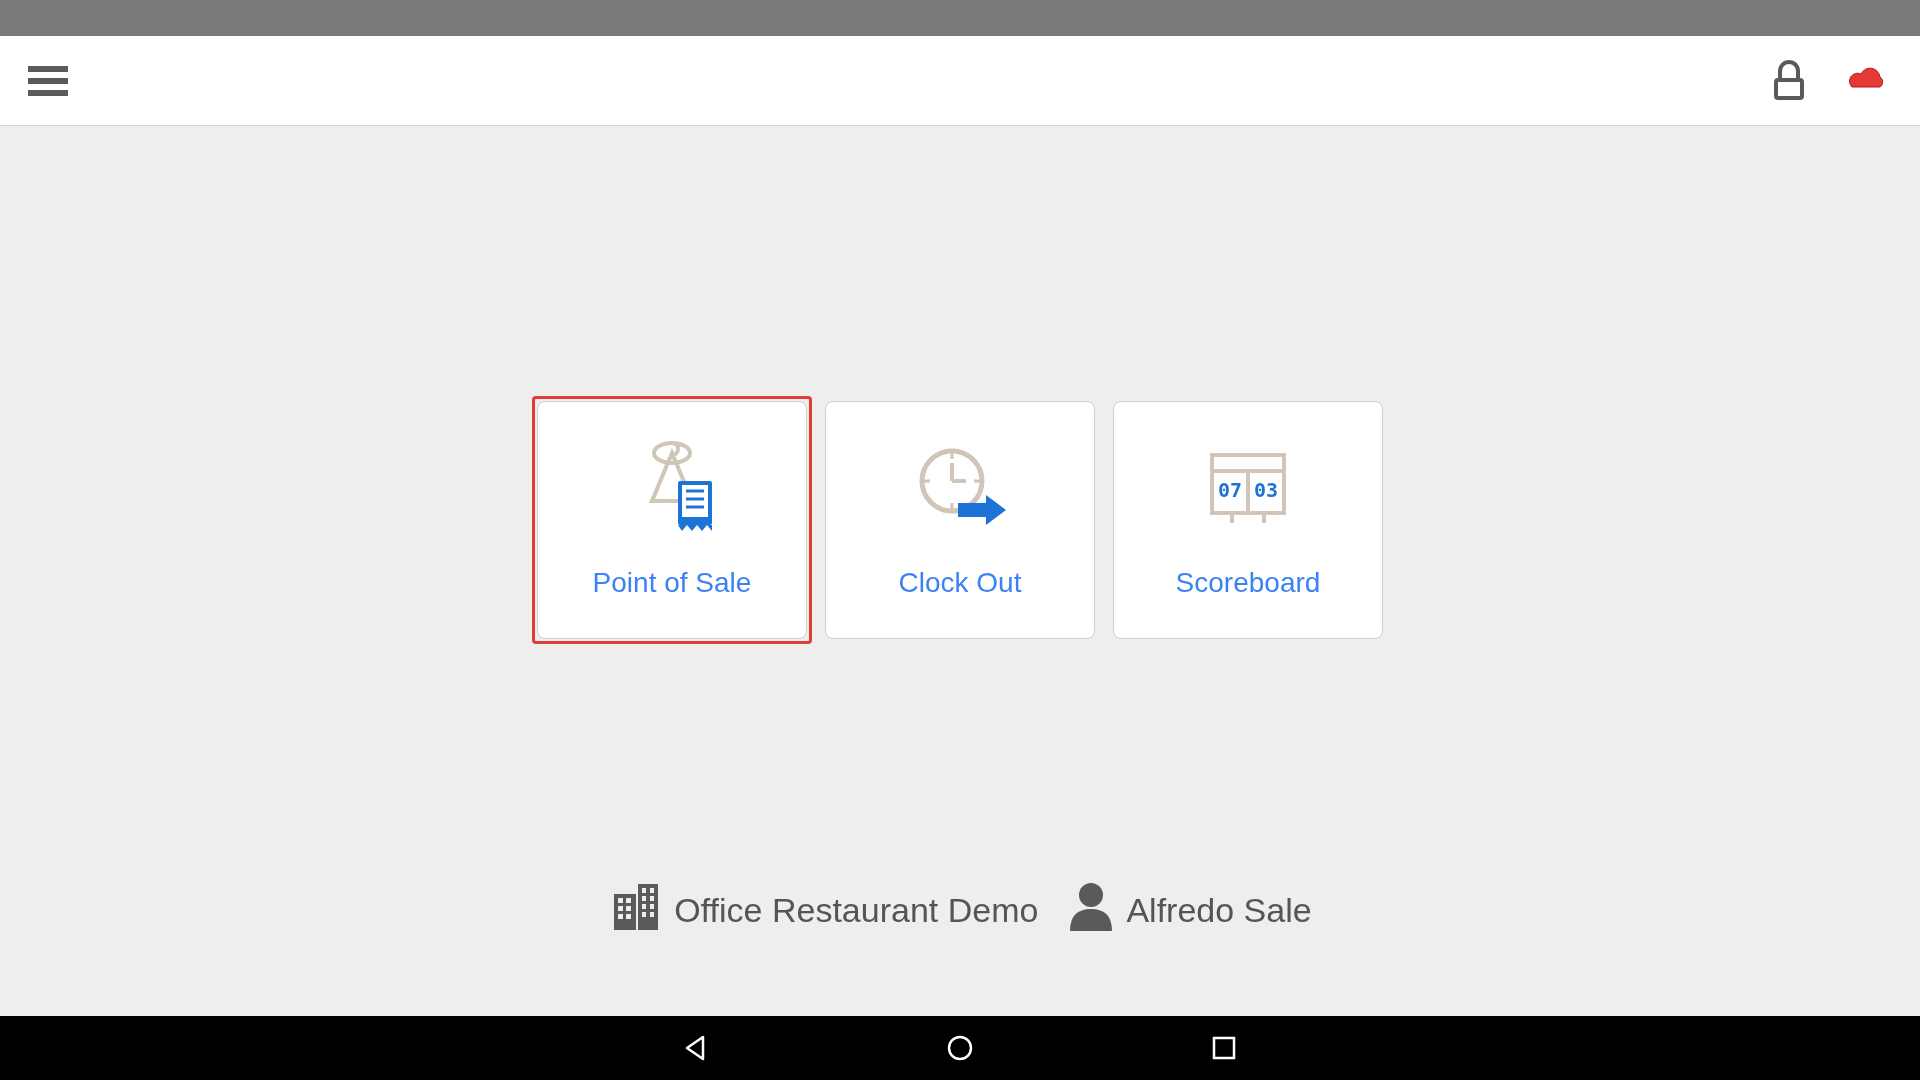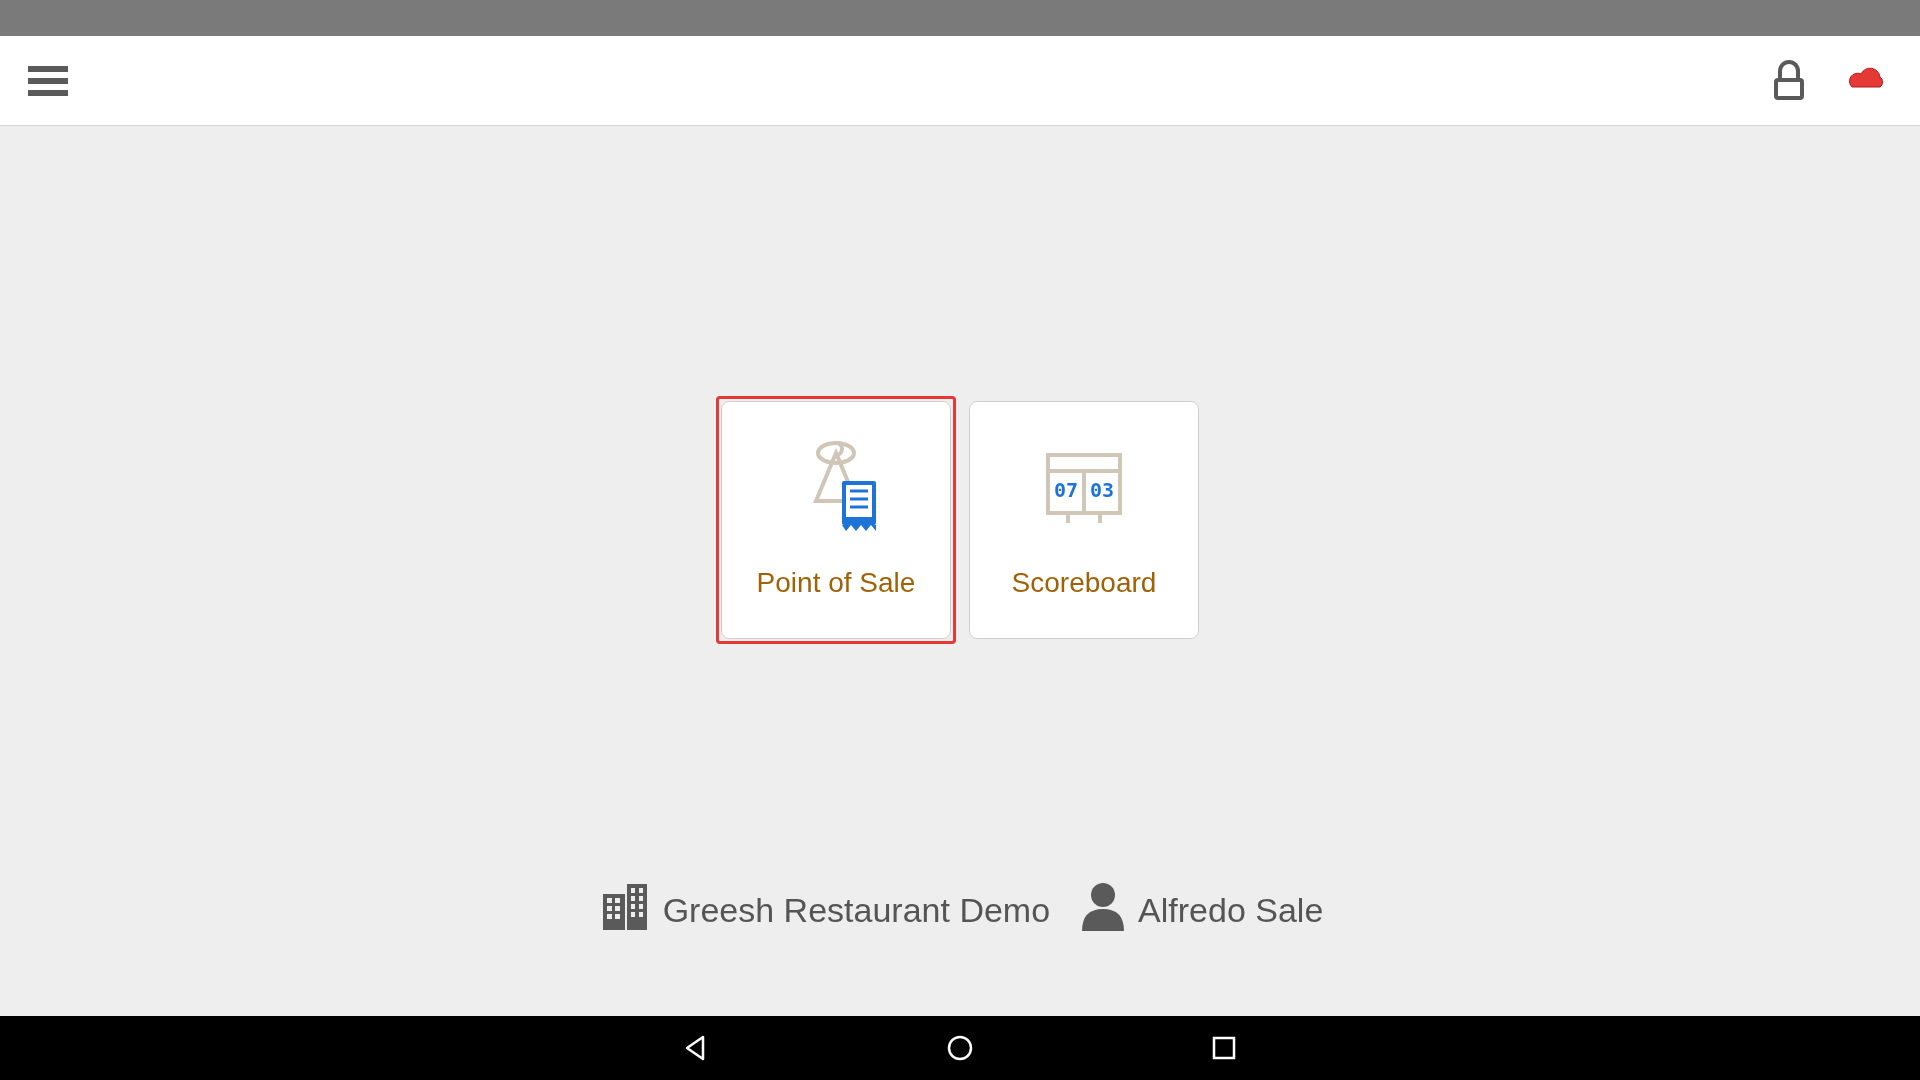--- a/index.html
+++ b/index.html
@@ -32,29 +32,29 @@
   .cloud-icon svg { display:block; }
 
   
   .main { flex: 1; position: relative; }
 
   .tiles {
     position: absolute; top: 275px; left: 50%; transform: translateX(-50%);
     display: flex; gap: 18px;
   }
   .tile {
-    width: 230px; height: 238px; background: #ffffff; border: 1px solid #cfcfcf;
+    width: 270px; height: 238px; background: #ffffff; border: 1px solid #cfcfcf;
     border-radius: 8px; display: flex; flex-direction: column; align-items: center;
     justify-content: center; gap: 34px; cursor: pointer; position: relative;
   }
   .selection-ring {
     position: absolute; inset: -6px; border: 3px solid #e53935; border-radius: 4px;
     pointer-events: none;
   }
-  .tile-label { font-size: 28px; color: #a16207; font-weight: 400; }
+  .tile-label { font-size: 28px; color: #3b82f6; font-weight: 400; }
   .tile-icon { height: 92px; display:flex; align-items:center; justify-content:center; }
 
   
   .footer-info {
     position: absolute; bottom: 74px; left: 0; right: 0;
     display: flex; align-items: center; justify-content: center; gap: 28px;
     color: #555; font-size: 34px;
   }
   .footer-block { display: flex; align-items: center; gap: 10px; }
 
@@ -105,20 +105,39 @@
           <rect x="60" y="44" width="26" height="32" fill="#ffffff"></rect>
           <line x1="64" y1="50" x2="82" y2="50" stroke="#1e73d6" stroke-width="3"></line>
           <line x1="64" y1="58" x2="82" y2="58" stroke="#1e73d6" stroke-width="3"></line>
           <line x1="64" y1="66" x2="82" y2="66" stroke="#1e73d6" stroke-width="3"></line>
           <path d="M56 84 l4 6 l5 -6 l5 6 l5 -6 l5 6 l5 -6 l5 6 v-6 h-34z" fill="#1e73d6"></path>
         </svg>
       </div>
       <div class="tile-label">Point of Sale</div>
     </div>
 
+    <div class="tile">
+      <div class="tile-icon">
+        <svg width="100" height="92" viewBox="0 0 100 92">
+          <circle cx="42" cy="40" r="30" fill="none" stroke="#cfc6b8" stroke-width="5"></circle>
+          <g stroke="#cfc6b8" stroke-width="3">
+            <line x1="42" y1="12" x2="42" y2="18"></line>
+            <line x1="42" y1="62" x2="42" y2="68"></line>
+            <line x1="14" y1="40" x2="20" y2="40"></line>
+            <line x1="64" y1="40" x2="70" y2="40"></line>
+          </g>
+          <line x1="42" y1="40" x2="42" y2="22" stroke="#cfc6b8" stroke-width="4"></line>
+          <line x1="42" y1="40" x2="56" y2="40" stroke="#cfc6b8" stroke-width="4"></line>
+
+          <rect x="48" y="62" width="28" height="14" fill="#1e73d6"></rect>
+          <polygon points="76,54 96,69 76,84" fill="#1e73d6"></polygon>
+        </svg>
+      </div>
+      <div class="tile-label">Clock Out</div>
+    </div>
 
     <div class="tile">
       <div class="tile-icon">
         <svg width="100" height="92" viewBox="0 0 100 92">
           <rect x="14" y="14" width="72" height="58" fill="none" stroke="#cfc6b8" stroke-width="4"></rect>
           <line x1="14" y1="30" x2="86" y2="30" stroke="#cfc6b8" stroke-width="4"></line>
           <line x1="50" y1="30" x2="50" y2="72" stroke="#cfc6b8" stroke-width="4"></line>
           <text x="32" y="56" font-size="20" fill="#1e73d6" font-family="monospace" font-weight="bold" text-anchor="middle">07</text>
           <text x="68" y="56" font-size="20" fill="#1e73d6" font-family="monospace" font-weight="bold" text-anchor="middle">03</text>
           <line x1="34" y1="72" x2="34" y2="82" stroke="#cfc6b8" stroke-width="4"></line>
@@ -148,21 +167,21 @@
               <rect x="42" y="10" width="4" height="5"></rect>
             <rect x="34" y="18" width="4" height="5"></rect>
               <rect x="42" y="18" width="4" height="5"></rect>
             <rect x="34" y="26" width="4" height="5"></rect>
               <rect x="42" y="26" width="4" height="5"></rect>
             <rect x="34" y="34" width="4" height="5"></rect>
               <rect x="42" y="34" width="4" height="5"></rect>
           </g>
         </svg>
       </span>
-      <span>Greesh Restaurant Demo</span>
+      <span>Office Restaurant Demo</span>
     </div>
     <div class="footer-block">
       <span>
         <svg width="50" height="54" viewBox="0 0 50 54">
           <circle cx="25" cy="16" r="12" fill="#5a5a5a"></circle>
           <path d="M4 52 q0 -22 21 -22 q21 0 21 22 z" fill="#5a5a5a"></path>
         </svg>
       </span>
       <span>Alfredo Sale</span>
     </div>

